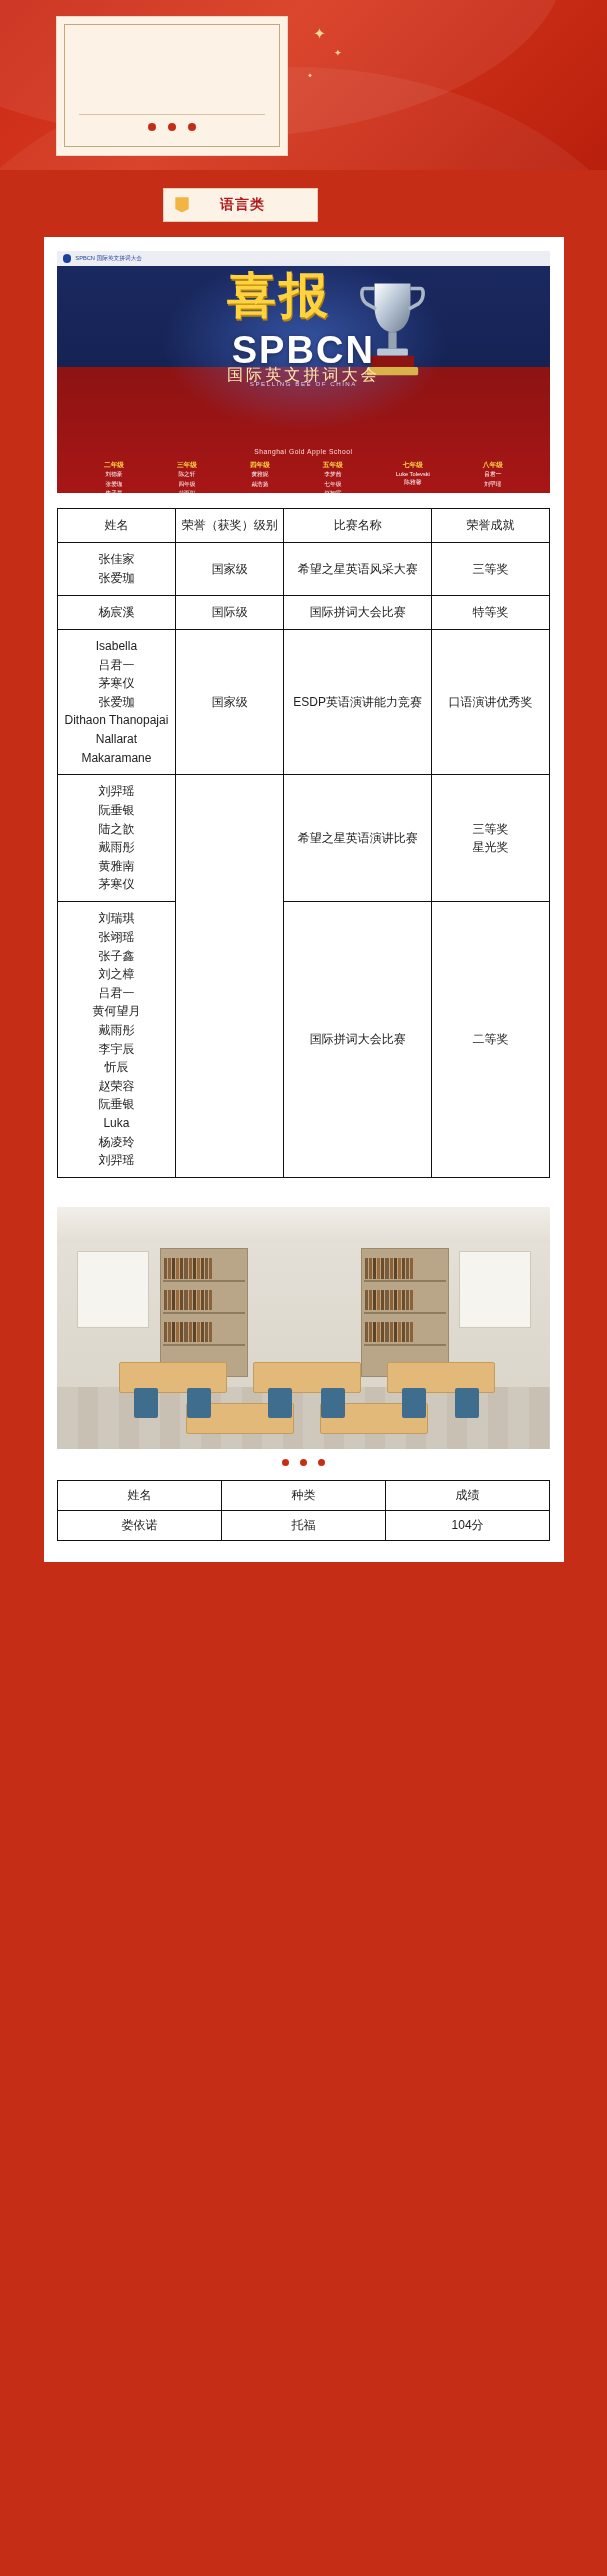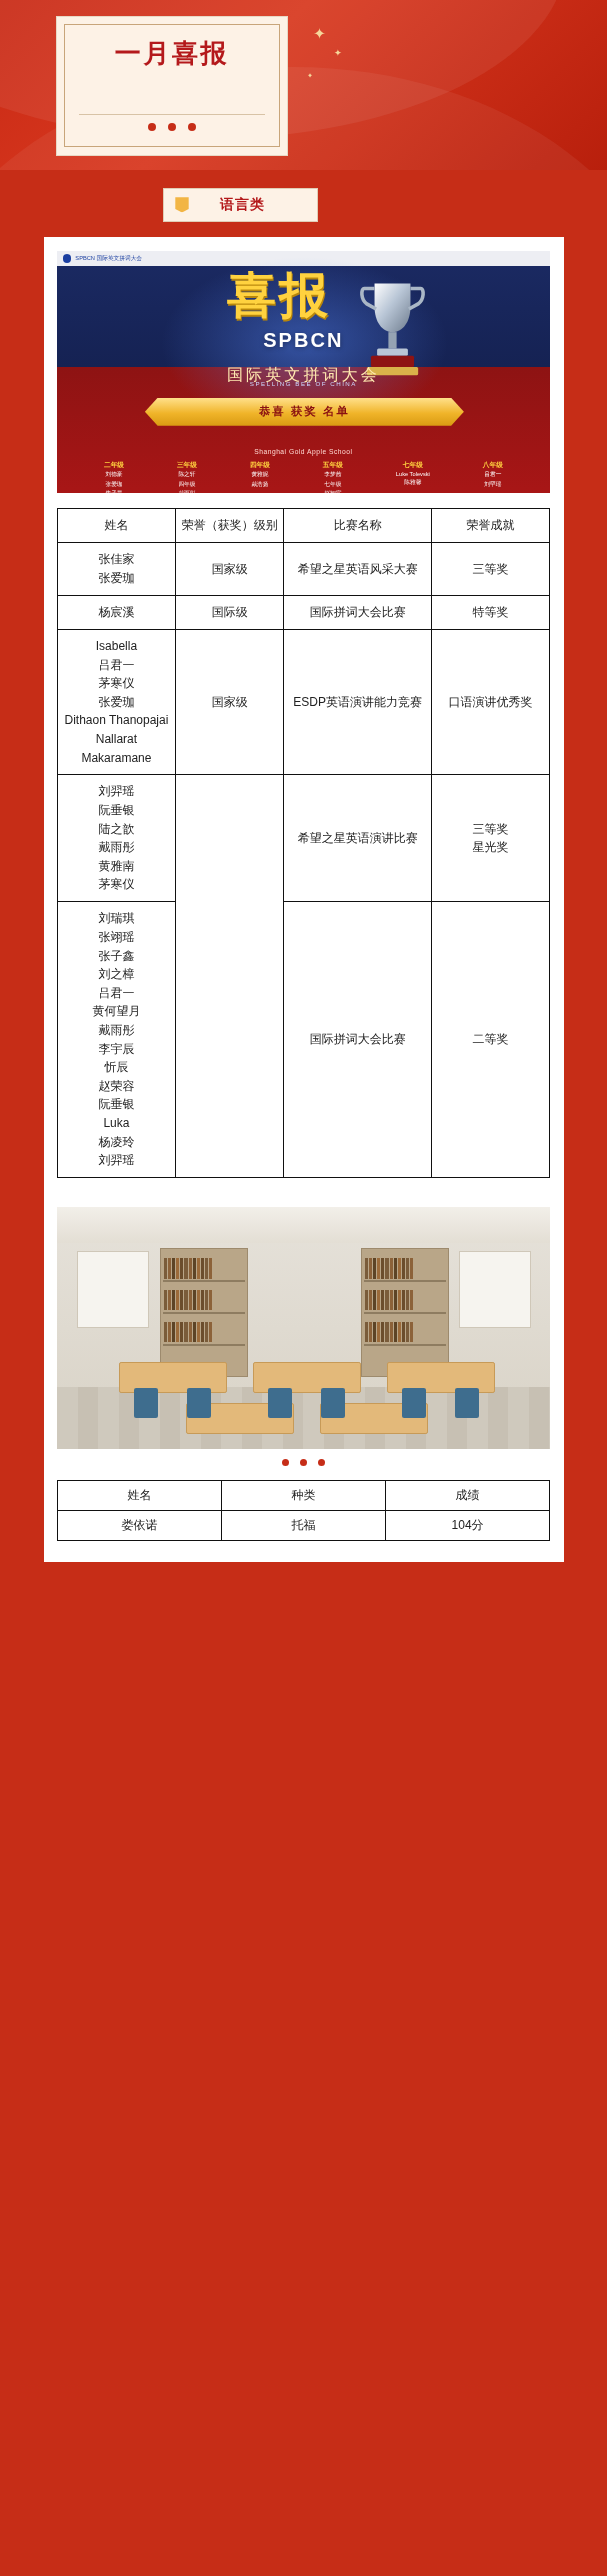--- a/index.html
+++ b/index.html
@@ -181,21 +181,21 @@
     position: absolute;
     width: 289px; height: 175px;
     left: 103px; top: 5.2px;
     background: radial-gradient(ellipse at center, rgba(90,140,255,0.45) 0%, rgba(20,35,95,0) 70%);
   }
   .poster-spbcn {
     position: absolute;
     left: 0; right: 0; top: 78px;
     text-align: center;
     color: #ffffff;
-    font-size: 20px;
+    font-size: 38px;
     font-weight: bold;
     letter-spacing: 2.1px;
     font-family: "Liberation Sans", sans-serif;
     text-shadow: 0 1px 5.2px rgba(0,0,0,0.4);
   }
   .poster-sub-cn {
     position: absolute;
     left: 0; right: 0; top: 114px;
     text-align: center;
     color: #ffe9b0;
@@ -410,21 +410,20 @@
 
 <div class="page">
 
   <div class="header">
     <div class="swoosh1"></div>
     <div class="swoosh2"></div>
 
     <div class="header-card">
       <div class="header-card-inner"></div>
       <div class="header-title">
-        <div>一月喜报</div>
       </div>
       <div class="header-rule"></div>
       <div class="header-dots">
         <span></span>
         <span></span>
         <span></span>
       </div>
     </div>
 
     <div class="spark s1">✦</div>
@@ -466,21 +465,20 @@
           <rect x="60" y="157" width="60" height="14" rx="3" fill="#b9c6d6"></rect>
           <rect x="48" y="171" width="84" height="22" rx="3" fill="#8e1313"></rect>
           <rect x="40" y="193" width="100" height="16" rx="3" fill="#d9b24a"></rect>
         </svg>
       </div>
 
       <div class="poster-spbcn">SPBCN</div>
       <div class="poster-sub-cn">国际英文拼词大会</div>
       <div class="poster-sub-en">SPELLING BEE OF CHINA</div>
 
-      <div class="poster-ribbon">恭喜 获奖 名单</div>
 
       <div class="poster-school-en">Shanghai Gold Apple School</div>
 
       <div class="poster-grades">
         <div class="grade-col">
           <span class="grade-name">二年级</span>
           <span class="grade-person">刘德豪</span>
           <span class="grade-person">张爱珈</span>
           <span class="grade-person">朱子昊</span>
         </div>

